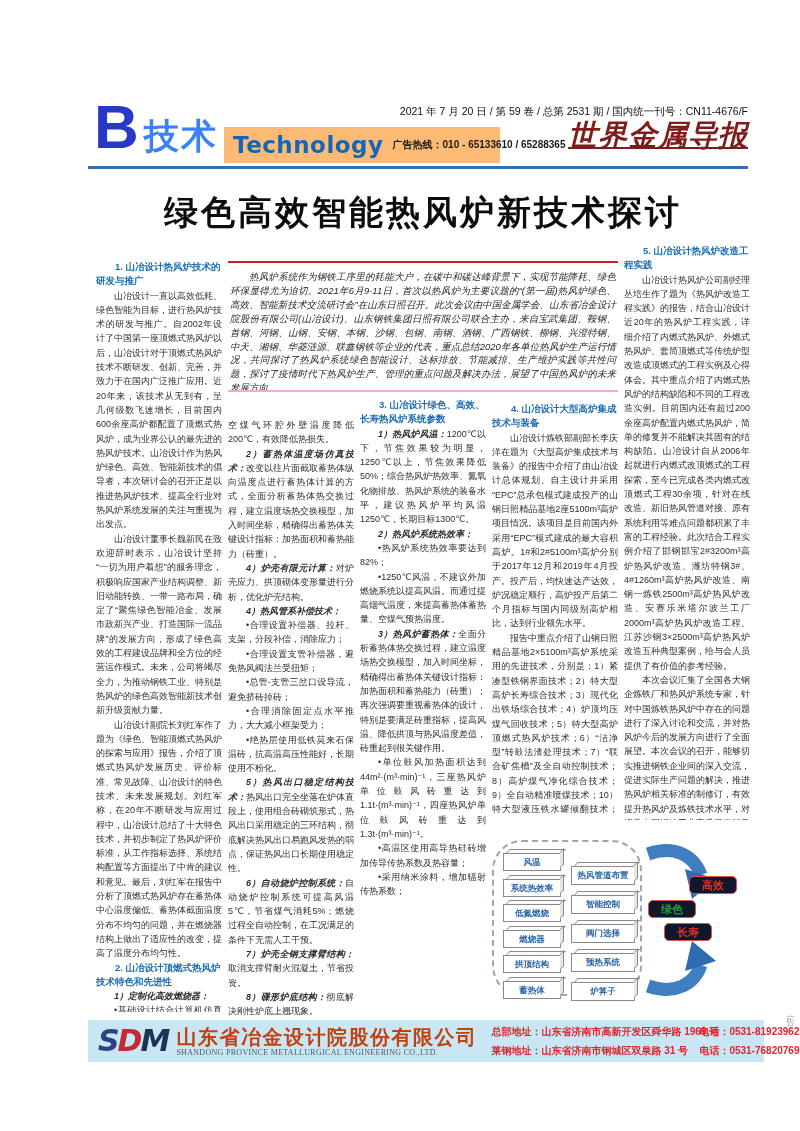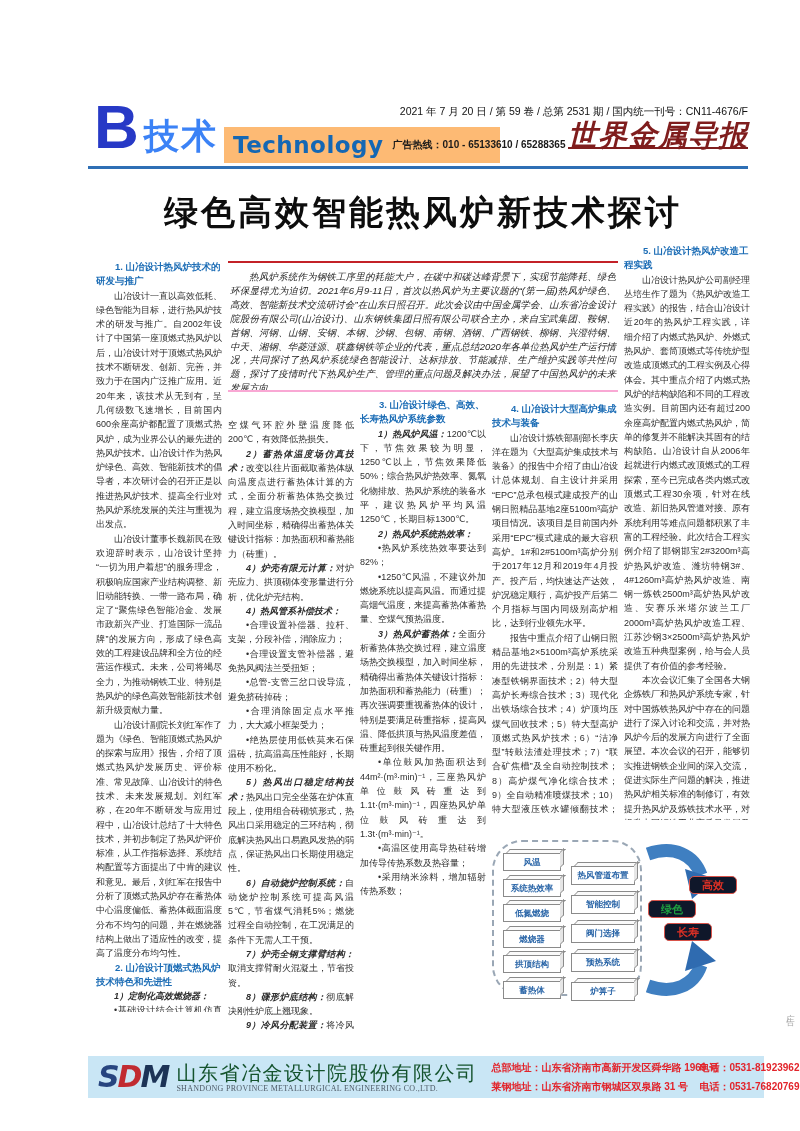--- a/index.html
+++ b/index.html
@@ -46,25 +46,25 @@
   #stack-right .box3d{margin-bottom:10px;height:17px;line-height:17px;}
   .box3d::before{content:"";position:absolute;left:2px;top:-5px;width:100%;height:4px;background:#fafafa;border:1px solid #8a8a8a;border-bottom:none;transform:skewX(-45deg);transform-origin:bottom left;box-sizing:border-box;}
   .box3d::after{content:"";position:absolute;left:100%;top:-2px;width:4px;height:100%;background:#e6e6e6;border:1px solid #8a8a8a;border-left:none;transform:skewY(-45deg);transform-origin:top left;box-sizing:border-box;}
   #arrows{left:640px;top:842px;width:110px;height:156px;}
   .chip{position:absolute;border:1.5px solid #d9534a;border-radius:5px;background:#0f172a;font-size:11px;font-weight:bold;line-height:14px;padding:1px 12px;white-space:nowrap;}
   .chip1{left:648px;top:900px;}
   .chip2{left:689px;top:876px;}
   .chip3{left:664px;top:923px;}
 
   
-  #footer{left:88px;top:1020px;width:676px;height:42px;background:#c9e6f5;display:flex;align-items:center;padding:0 10px;box-sizing:border-box;margin-top:36px;}
+  #footer{left:88px;top:1020px;width:676px;height:42px;background:#c9e6f5;display:flex;align-items:center;padding:0 10px;box-sizing:border-box;}
   #sdm-logo{font-size:30px;line-height:30px;font-weight:900;font-style:italic;letter-spacing:-2px;font-family:"DejaVu Sans",sans-serif;}
   #sdm-logo .l1{color:#27457f;} #sdm-logo .l2{color:#c12b31;} #sdm-logo .l3{color:#1c3356;}
   #company{margin-left:8px;display:flex;flex-direction:column;}
-  #company-cn{font-size:20px;line-height:22px;font-weight:normal;color:#14532d;letter-spacing:1.5px;white-space:nowrap;}
+  #company-cn{font-size:20px;line-height:22px;font-weight:bold;color:#c2410c;letter-spacing:1.5px;white-space:nowrap;}
   #company-en{font-size:8px;color:#4e5a66;font-family:"Liberation Serif","DejaVu Serif",serif;letter-spacing:0.3px;white-space:nowrap;}
   #footer-contacts{margin-left:14px;display:flex;flex-direction:column;gap:5px;font-size:10px;font-weight:bold;color:#e2242b;}
   .contact-row{display:flex;white-space:nowrap;}
   .contact-row .addr{width:208px;}
   #ad-label{left:785px;top:1007px;writing-mode:vertical-rl;font-size:8.5px;color:#a8a8a8;letter-spacing:3px;}
 </style>
 </head>
 <body>
 
 <div class="abs" id="b-letter">B</div>

